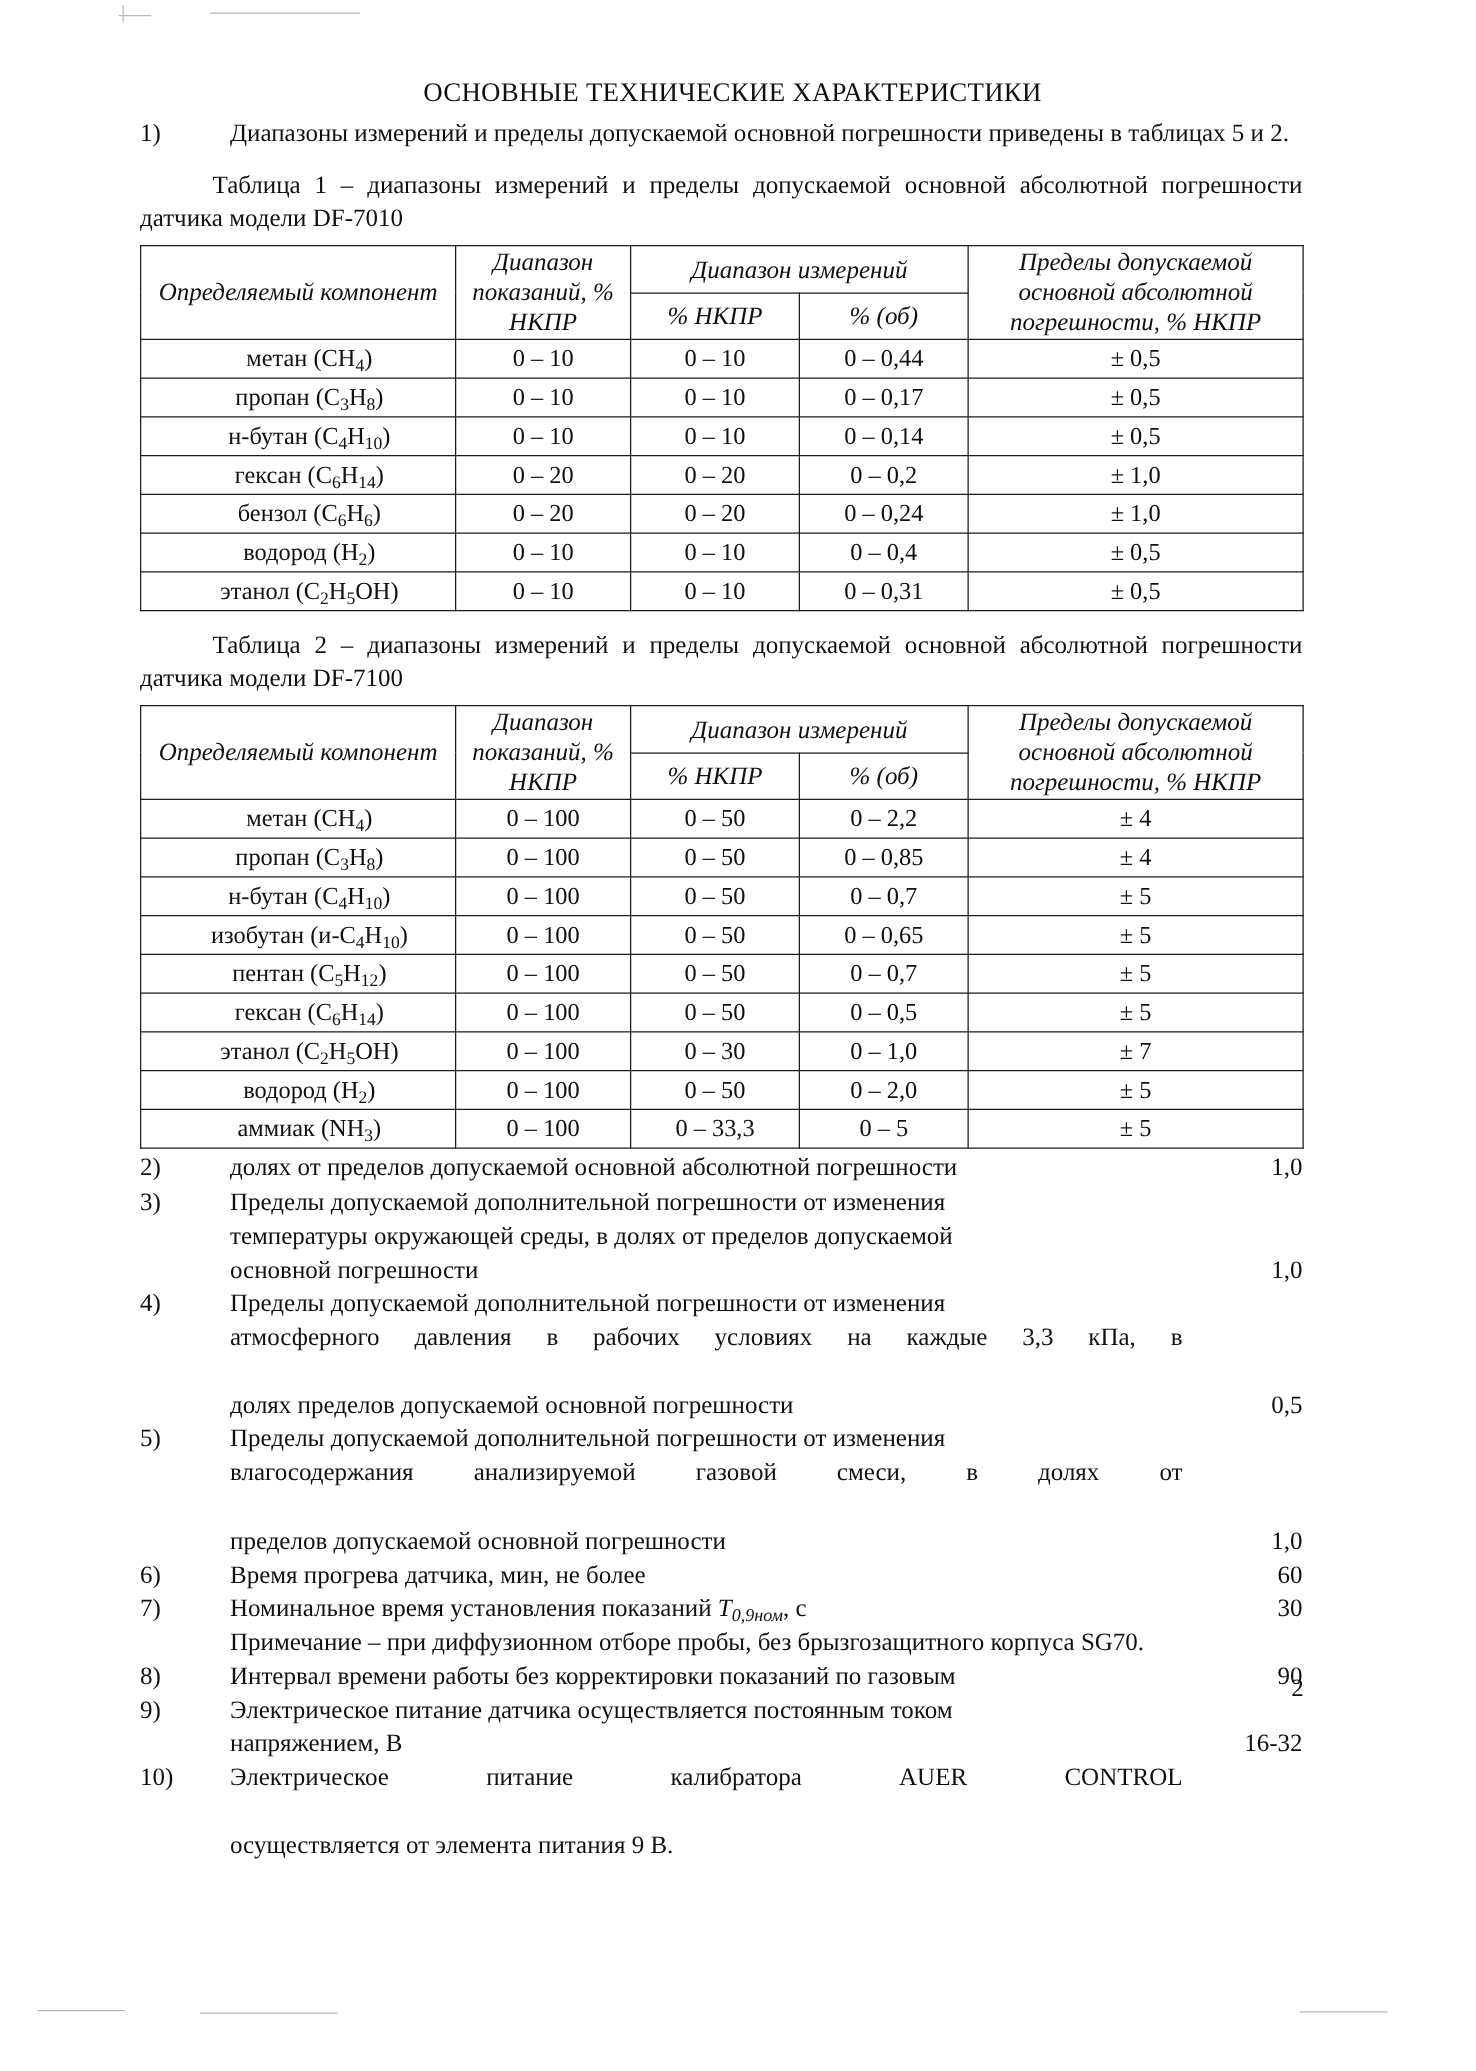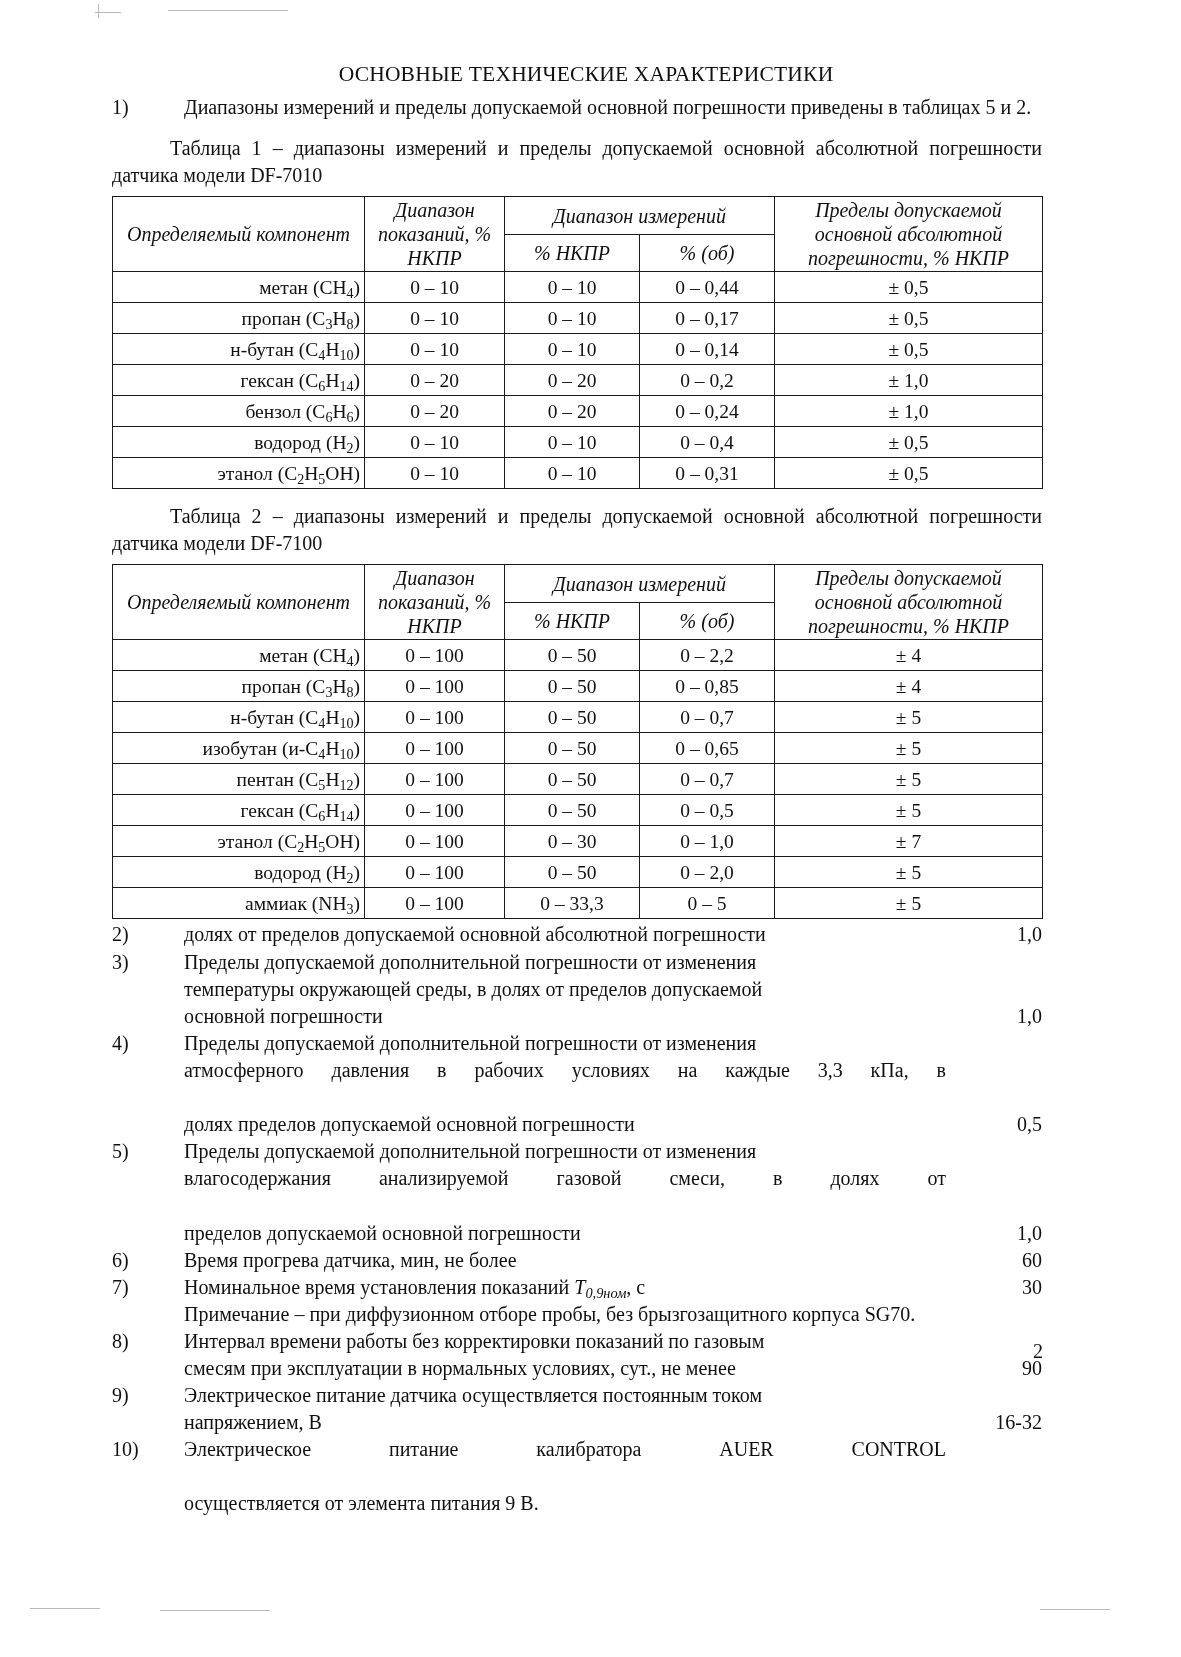--- a/index.html
+++ b/index.html
@@ -94,21 +94,21 @@
     font-style: italic;
     line-height: 1.2;
     font-size: 20px;
   }
   table.spec tbody td {
     text-align: center;
     height: 28px;
     line-height: 1.1;
   }
   table.spec tbody td.comp {
-    text-align: right;
+    text-align: center;
     padding-left: 22px;
   }
   .col-comp  { width: 252px; }
   .col-range { width: 140px; }
   .col-nkpr  { width: 135px; }
   .col-ob    { width: 135px; }
   .col-err   { width: 268px; }
 
   sub { font-size: 0.72em; vertical-align: baseline; position: relative; top: 0.3em; }
 
@@ -395,21 +395,20 @@
           <span class="ln"><span>Номинальное время установления показаний </span><i class="sym"><span>T</span><sub>0,9ном</sub></i><span>, с</span></span>
           <span class="ln note-line">Примечание – при диффузионном отборе пробы, без брызгозащитного корпуса SG70.</span>
         </span>
         <span class="value">30</span>
       </div>
 
       <div class="spec-item">
         <span class="marker">8)</span>
         <span class="text">
           <span class="ln">Интервал времени работы без корректировки показаний по газовым</span>
-          <span class="ln">смесям при эксплуатации в нормальных условиях, сут., не менее</span>
         </span>
         <span class="value vbot">90</span>
       </div>
 
       <div class="spec-item">
         <span class="marker">9)</span>
         <span class="text">
           <span class="ln">Электрическое питание датчика осуществляется постоянным током</span>
           <span class="ln">напряжением, В</span>
         </span>

